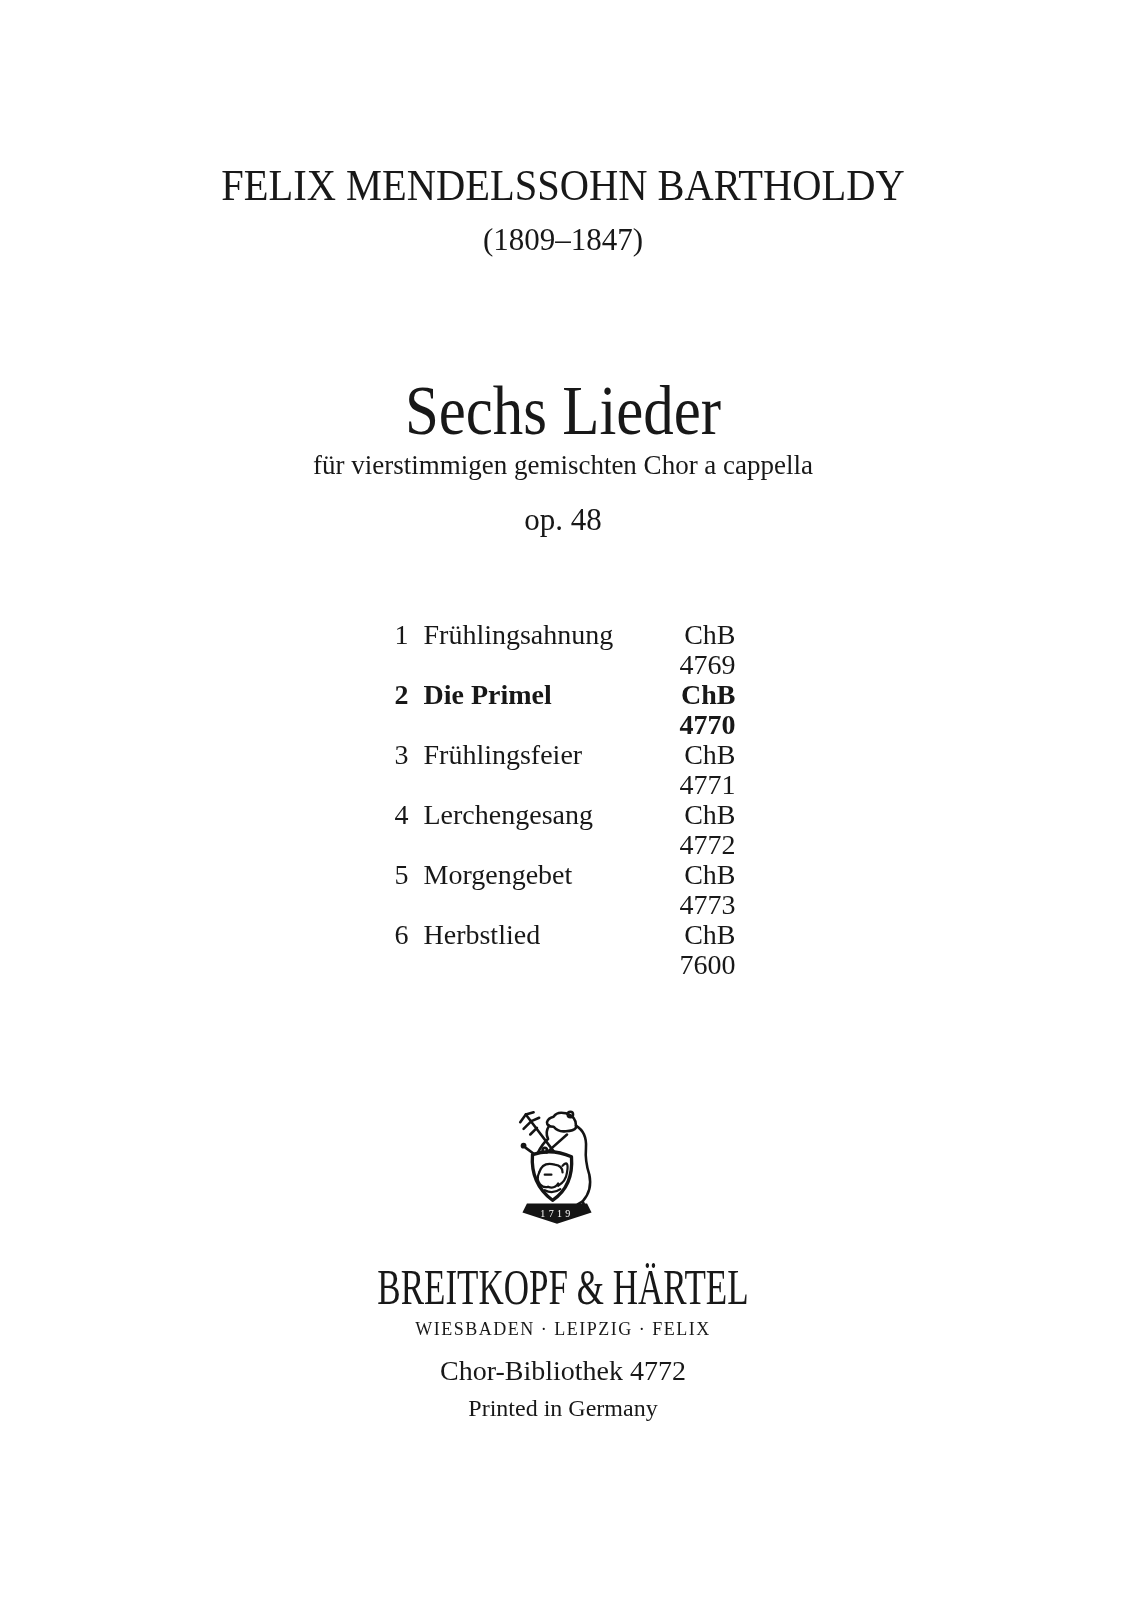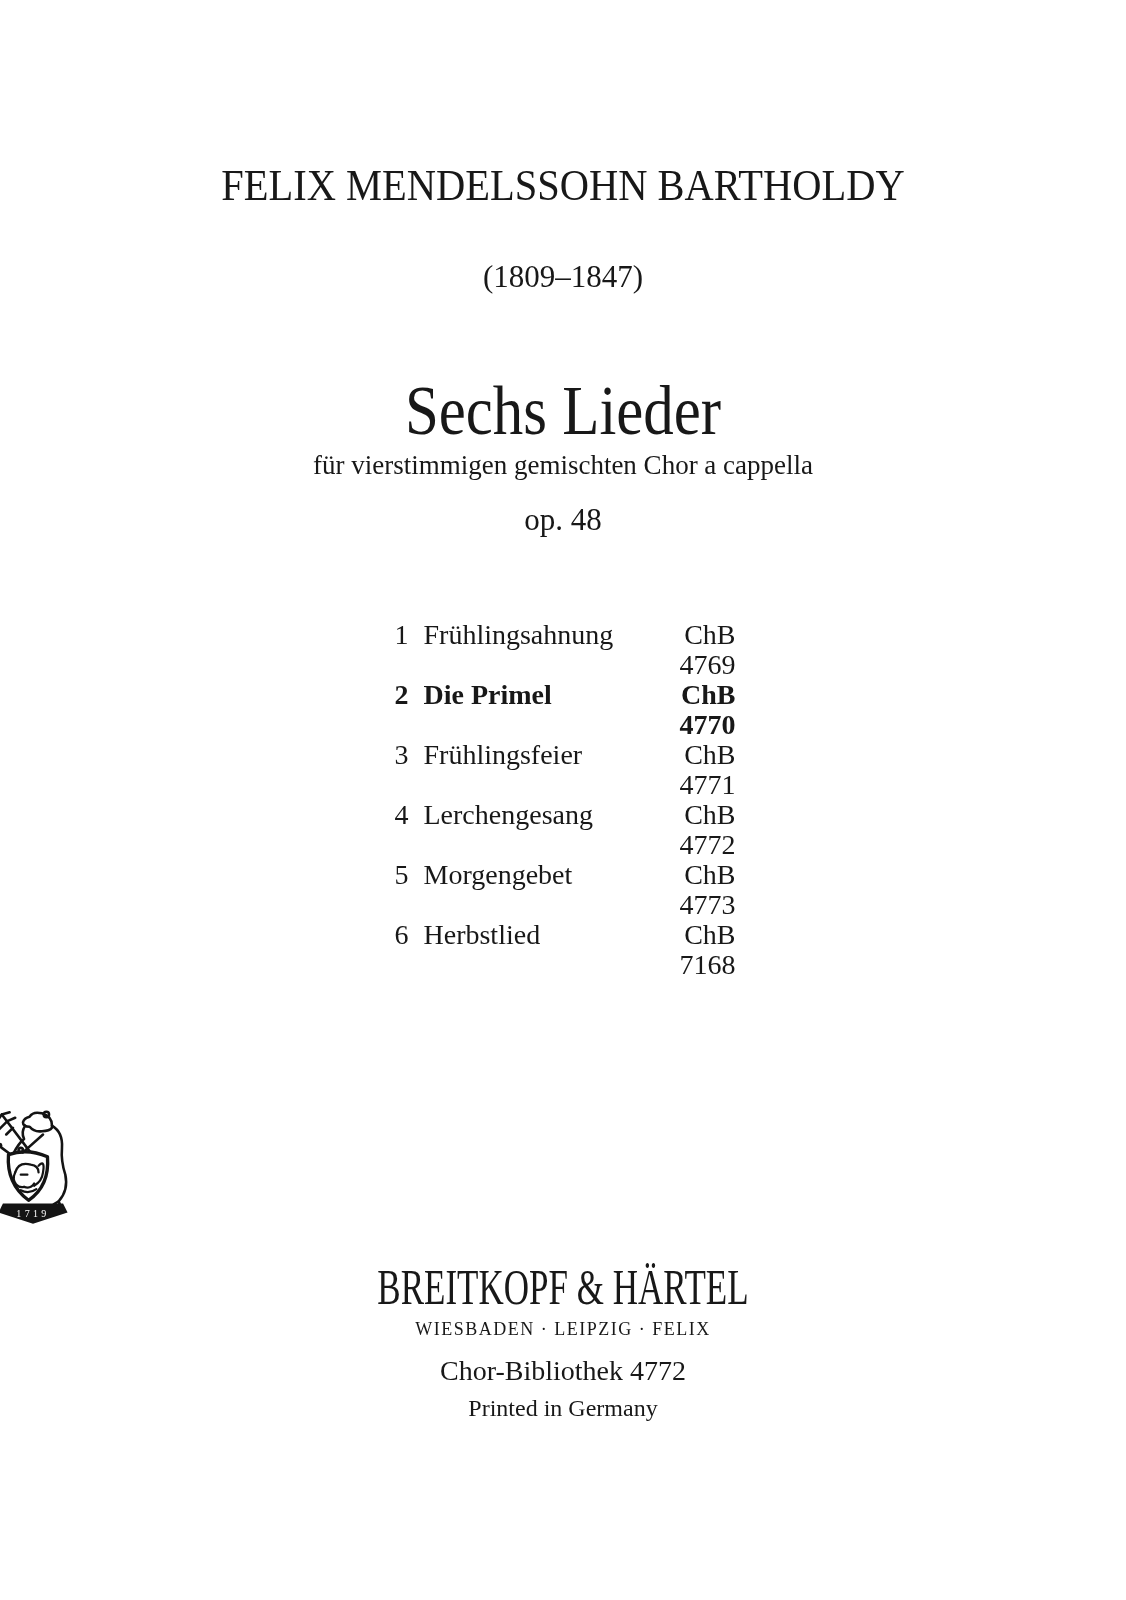--- a/index.html
+++ b/index.html
@@ -10,39 +10,39 @@
     background:#ffffff;
     color:#181818;
     font-family:"Liberation Serif","DejaVu Serif",serif;
     overflow:hidden;
   }
   .line{
     position:absolute;left:0;width:100%;
     text-align:center;white-space:nowrap;line-height:1;
   }
   .composer   {top:164px;font-size:44px;transform:scaleX(.92);}
-  .dates      {top:224px;font-size:31px;margin-top:37px;}
+  .dates      {top:224px;font-size:31px;}
   .worktitle  {top:376px;font-size:70px;transform:scaleX(.87);}
   .subtitle   {top:452px;font-size:27px;}
   .opus       {top:504px;font-size:31px;}
 
   .works-wrap{position:absolute;top:620px;left:0;width:100%;display:flex;justify-content:center;}
   .works-grid{
     display:grid;
     grid-template-columns:18px 185px 112px;
     column-gap:15px;
     font-size:28px;line-height:30px;
   }
   .work-row{display:contents;}
   .work-row.bold{font-weight:700;}
   .w-num{text-align:right;}
   .w-title{text-align:left;}
   .w-cat{text-align:right;}
 
-  .logo-wrap{position:absolute;top:1110px;left:0;width:100%;display:flex;}
+  .logo-wrap{position:absolute;top:1110px;left:0;width:100%;display:flex;justify-content:center;}
   .logo-wrap svg{transform:translateX(-6px);}
 
   .pubname    {top:1262px;font-size:50px;transform:scaleX(.70);}
   .cities     {top:1320px;font-size:18px;letter-spacing:1.5px;}
   .series     {top:1357px;font-size:28px;}
   .printed    {top:1396px;font-size:24px;}
 </style>
 </head>
 <body>
 
@@ -78,21 +78,21 @@
         <div class="w-cat">ChB 4772</div>
       </div>
       <div class="work-row">
         <div class="w-num">5</div>
         <div class="w-title">Morgengebet</div>
         <div class="w-cat">ChB 4773</div>
       </div>
       <div class="work-row">
         <div class="w-num">6</div>
         <div class="w-title">Herbstlied</div>
-        <div class="w-cat">ChB 7168</div>
+        <div class="w-cat">ChB 7600</div>
       </div>
     </div>
   </div>
 
   <div class="logo-wrap">
     <svg width="78" height="117" viewBox="0 0 70 105" fill="none" stroke="#141414" stroke-width="2.3" stroke-linecap="round" stroke-linejoin="round">
 
       <path d="M7,4 L38,45"></path>
       <path d="M7,4 L2,11 M7,4 L14,2 M12,10 L5,17 M12,10 L19,7 M17,16 L11,22"></path>
 

